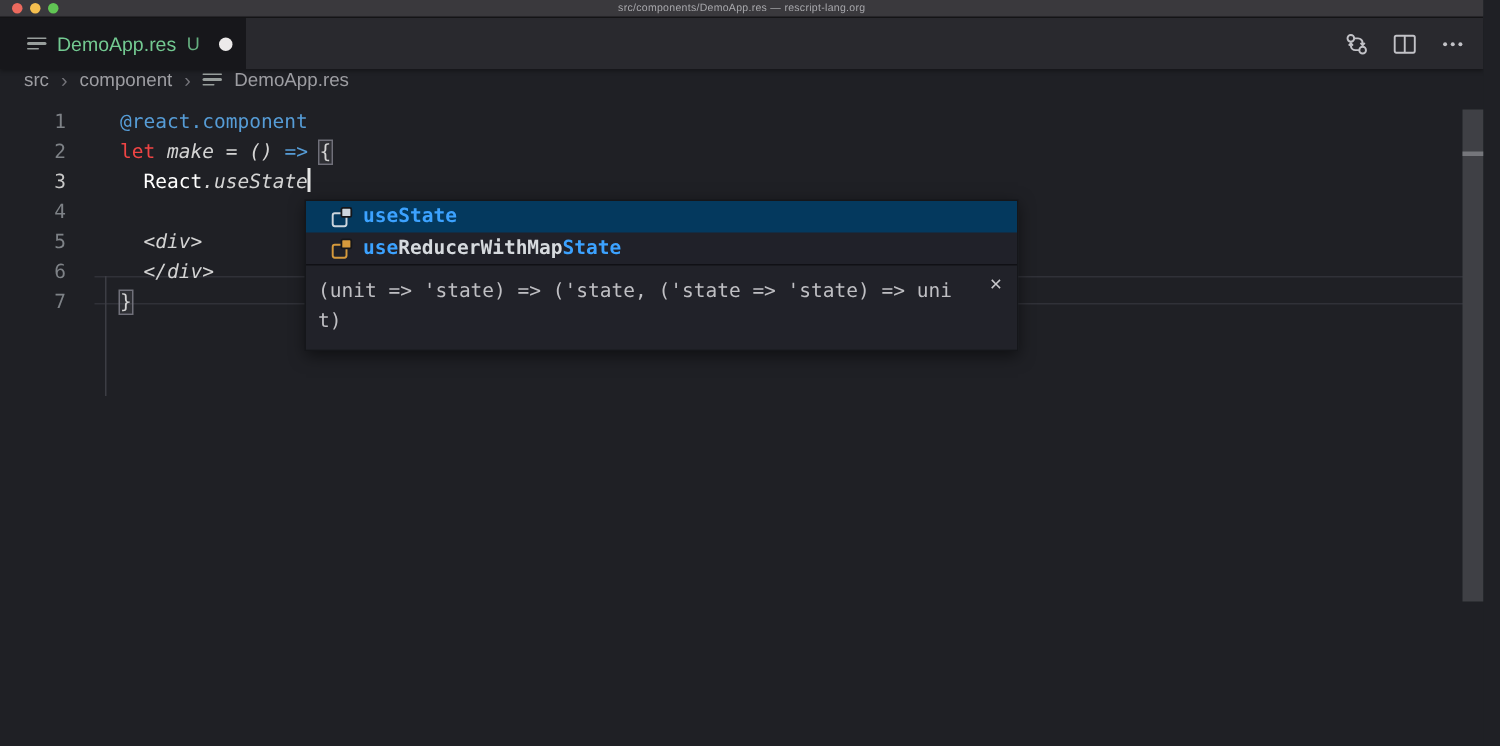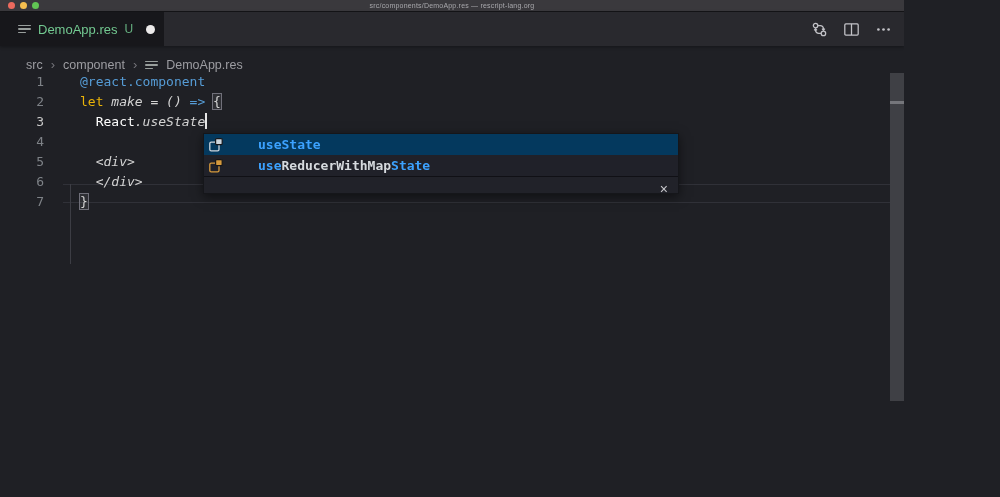--- a/index.html
+++ b/index.html
@@ -1,18 +1,18 @@
 <!DOCTYPE html>
 <html><head>
 <meta charset="utf-8">
 <style>
   * { margin:0; padding:0; box-sizing:border-box; }
   html,body { width:1000px; height:497px; overflow:hidden; }
   body { font-family:"Liberation Sans", sans-serif; background:#1f2025; }
-  .window { position:relative; width:904px; height:497px; background:#1f2025; overflow:hidden; }
+  .window { position:relative; width:989px; height:497px; background:#1f2025; overflow:hidden; }
 
   
   .titlebar { position:absolute; top:0; left:0; right:0; height:12px; background:#3a393d; border-bottom:1px solid #151518; display:flex; align-items:center; }
   .traffic { display:flex; gap:5px; padding-left:8px; }
   .light { width:7px; height:7px; border-radius:50%; }
   .win-title { position:absolute; left:0; right:0; text-align:center; font-size:7px; color:#a8a8ac; letter-spacing:.2px; }
 
   
   .tabbar { position:absolute; top:12px; left:0; right:0; height:34px; background:#29292e; box-shadow:0 1px 3px rgba(0,0,0,.35); }
   .tab-active { position:absolute; left:0; top:0; width:164px; height:34px; background:#17171b; display:flex; align-items:center; padding-left:18px; }
@@ -21,48 +21,48 @@
   .mod-dot { width:9px; height:9px; border-radius:50%; background:#eceaea; margin-left:13px; }
   .tab-actions { position:absolute; right:12px; top:0; height:34px; display:flex; align-items:center; gap:14px; }
   .tact { width:18px; height:18px; display:flex; align-items:center; justify-content:center; cursor:pointer; }
 
   
   .fileicon { display:inline-flex; flex-direction:column; gap:2px; width:14px; }
   .fileicon i { display:block; height:1.5px; background:#989e9c; border-radius:1px; }
   .fileicon i:nth-child(1){ width:13px; } .fileicon i:nth-child(2){ width:13px; } .fileicon i:nth-child(3){ width:8px; }
 
   
-  .breadcrumbs { position:absolute; top:46px; left:0; right:0; height:26px; display:flex; align-items:flex-end; padding-left:16px; font-size:12.5px; color:#9d9da2;margin-left:10px; }
+  .breadcrumbs { position:absolute; top:46px; left:0; right:0; height:26px; display:flex; align-items:flex-start; padding-left:16px; font-size:12.5px; color:#9d9da2; }
   .crumb { cursor:pointer; }
   .crumb-sep { color:#74747a; margin:0 8px; font-size:13px; }
   .crumb-file { display:flex; align-items:center; gap:7px; }
 
   
   .editor { position:absolute; top:72px; left:0; right:0; bottom:0; font-family:"DejaVu Sans Mono", monospace; font-size:13px; line-height:20px; }
   .code-line { height:20px; display:flex; position:relative; }
   .gutter { width:44px; text-align:right; color:#7e8287; flex:0 0 44px; user-select:none; }
   .gutter.active { color:#c8c8c8; }
   .lcontent { margin-left:36px; white-space:pre; color:#d4d4d4; }
   .tok-blue { color:#569cd6; }
-  .tok-kw { color:#eab308; }
+  .tok-kw { color:#ef4444; }
   .tok-type { color:#ffffff; }
   .tok-plain { color:#d4d4d4;font-style:italic; }
   .tok-bracket { color:#d4d4d4; outline:1px solid #70707a; outline-offset:0; background:rgba(255,255,255,.07); }
   .cursor-caret { display:inline-block; width:2px; height:16px; background:#e6e6e6; vertical-align:-3px; }
   .cur-line-frame { position:absolute; left:63px; width:923px; top:112px; height:19px; border-top:1px solid #303138; border-bottom:1px solid #303138; pointer-events:none; }
   .indent-guide { position:absolute; left:70px; top:112px; width:1px; height:80px; background:#3c3d44; }
 
   
   .scrollbar { position:absolute; right:0; top:73px; width:14px; height:328px; background:#3f4045; cursor:pointer; }
   .ruler-cursor-mark { position:absolute; right:0; top:101px; width:14px; height:3px; background:#75767b; }
 
   
   .suggest { position:absolute; left:203px; top:133px; width:476px; z-index:10; box-shadow:0 3px 10px rgba(0,0,0,.5); border:1px solid #15161a; }
   .sg-list { background:#202129; }
-  .sg-row { height:21px; display:flex; align-items:center; padding-left:4px; cursor:pointer;gap:28px; }
+  .sg-row { height:21px; display:flex; align-items:center; padding-left:16px; cursor:pointer; }
   .sg-row.selected { background:#04395e; }
   .sg-icon { width:16px; height:16px; margin-right:6px; flex:0 0 16px; }
   .sg-label { font-family:"DejaVu Sans Mono", monospace; font-size:13px; font-weight:bold; white-space:pre; }
   .m-hit { color:#3ca2ff; }
   .m-rest { color:#d6dade;text-align:center; }
   .sg-doc { position:relative; background:#212229; border-top:1px solid #101015; padding:8px 42px 8px 8px; }
   .sg-doc-text { font-family:"DejaVu Sans Mono", monospace; font-size:13px; line-height:20px; color:#bfbfc3; white-space:pre-wrap; word-break:break-all; width:426px; }
   .sg-close { position:absolute; top:5px; right:10px; font-size:14px; color:#c8c8cc; cursor:pointer; line-height:14px; }
 </style>
 </head>
@@ -181,17 +181,18 @@
         </div>
         <div class="sg-row">
           <span class="sg-icon"><svg width="16" height="16" viewBox="0 0 16 16">
               <rect x="1.8" y="5.2" width="9.2" height="8.6" rx="1.4" fill="none" stroke="#d69a3c" stroke-width="1.3"></rect>
               <rect x="7.6" y="1.6" width="6.6" height="6" rx="1" fill="#d69a3c" stroke="#15161a" stroke-width="1.2"></rect>
             </svg></span>
           <span class="sg-label"><span class="m-hit">use</span><span class="m-rest">ReducerWithMap</span><span class="m-hit">State</span></span>
         </div>
       </div>
     <div class="sg-doc">
+      <div class="sg-doc-text">(unit =&gt; 'state) =&gt; ('state, ('state =&gt; 'state) =&gt; unit)</div>
       <div class="sg-close">×</div>
     </div>
   </div>
 
 </div>
 
 </body></html>

